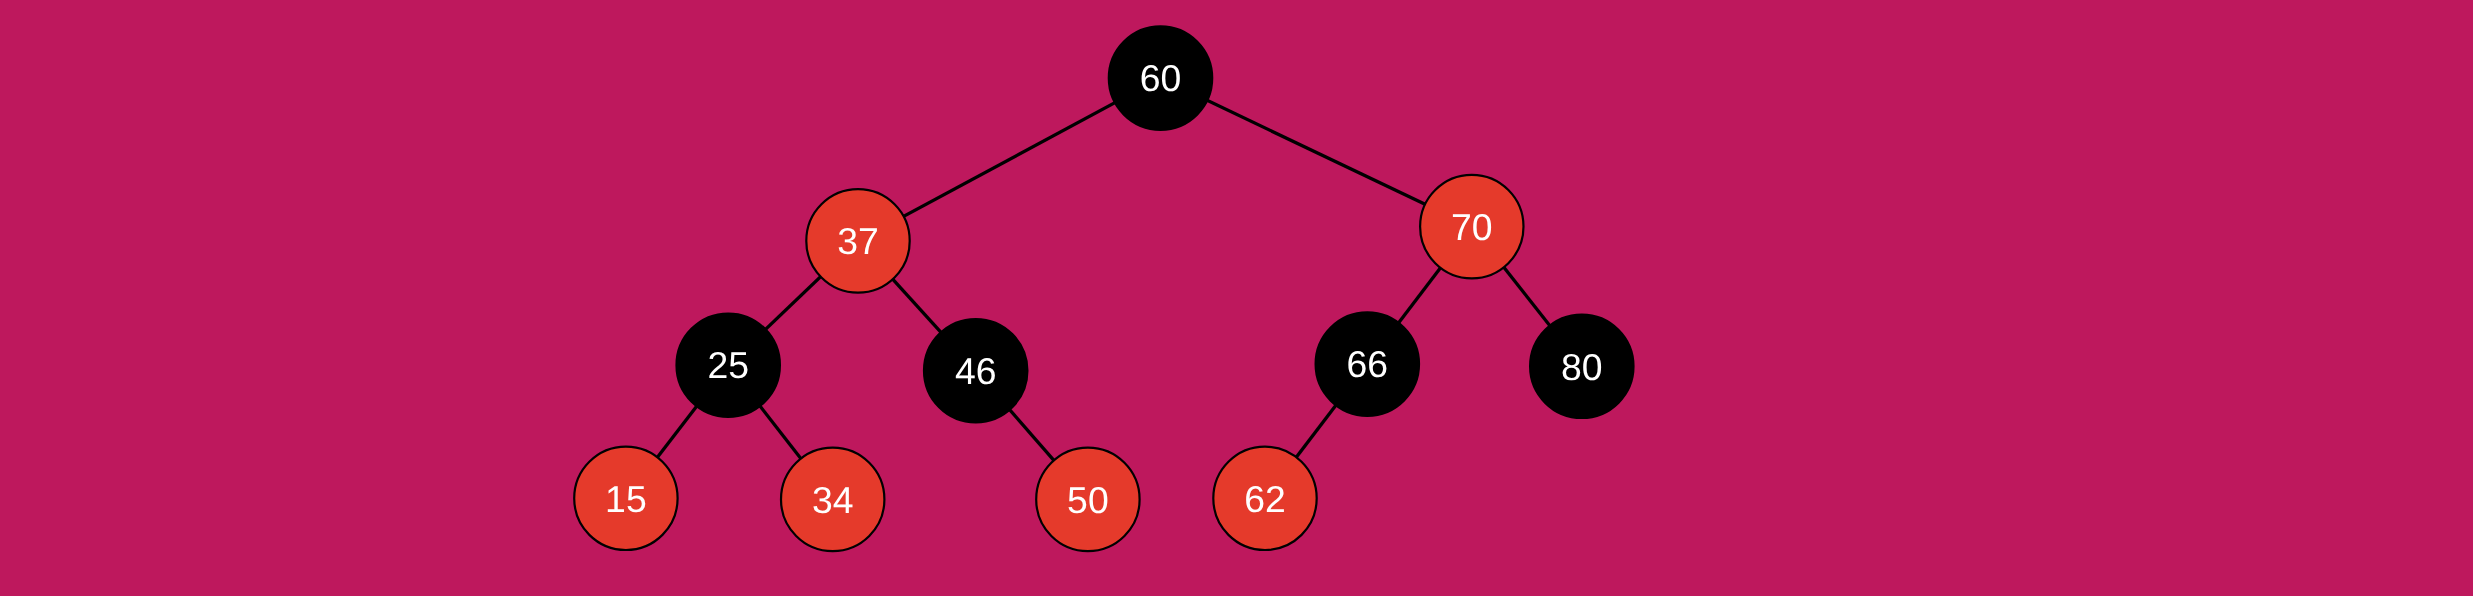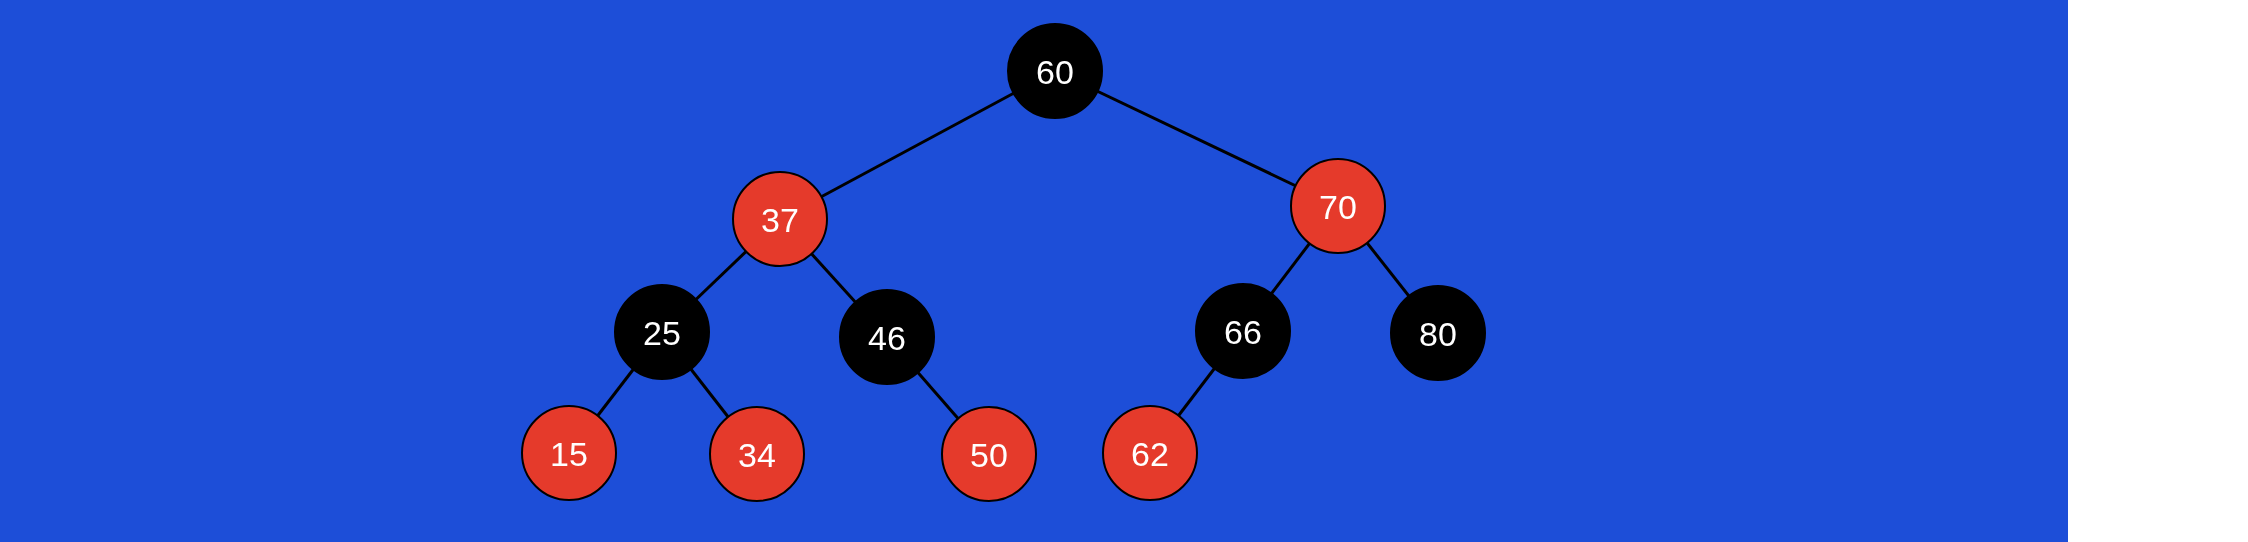--- a/index.html
+++ b/index.html
@@ -2,23 +2,23 @@
 <html><head>
 <meta charset="utf-8">
 <style>
   html, body {
     margin: 0;
     padding: 0;
     background: #ffffff;
   }
   .canvas {
     position: relative;
-    width: 2068px;
+    width: 2248px;
     height: 542px;
-    background: #1d4ed8;
+    background: #be185d;
     overflow: hidden;
     font-family: "Liberation Sans", sans-serif;
   }
   svg {
     display: block;
   }
   svg text.node-label {
     font-family: "Liberation Sans", sans-serif;
     font-size: 34px;
     font-weight: 400;

